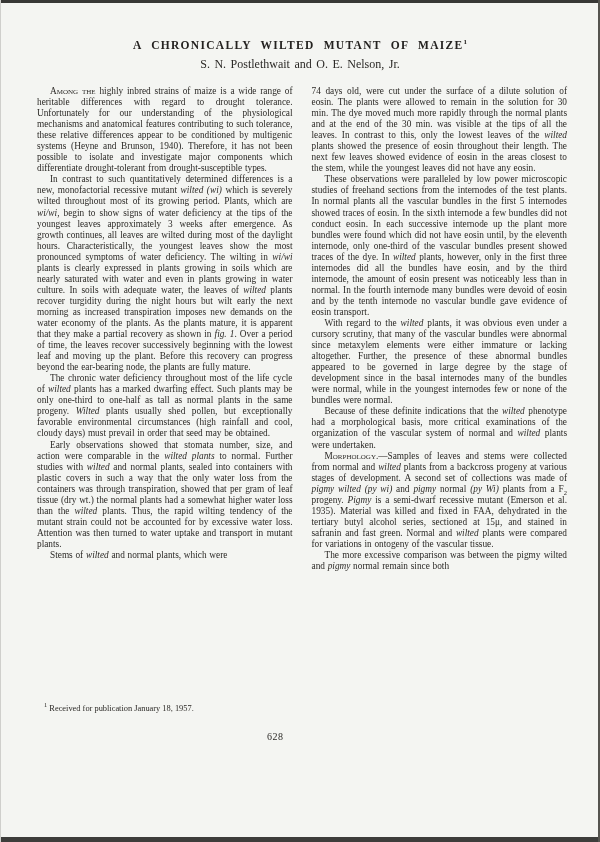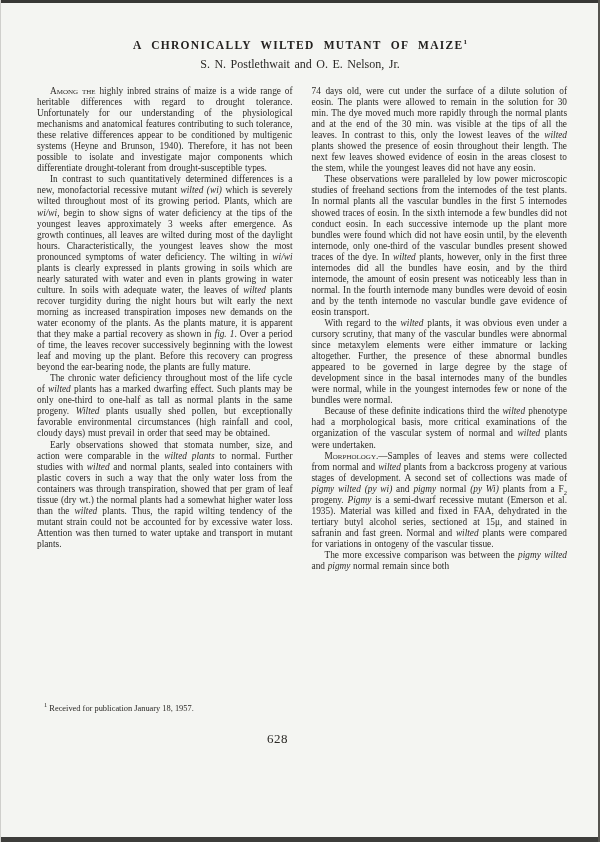--- a/index.html
+++ b/index.html
@@ -43,49 +43,50 @@
 
   .footnote {
     position:absolute; left:37px; top:704px; width:262px;
     font-size:8.4px; line-height:10.3px; text-align:left;
   }
   .footnote p { margin:0; }
   .footnote p:first-child { text-indent:7px; }
 
   .page-number {
     position:absolute; left:267px; top:731px;
-    font-size:13px; letter-spacing:0.5px;
+    font-size:10px; letter-spacing:0.5px;
   }
 </style>
 </head>
 <body>
 
 <div class="page">
   <div class="edge edge-top"></div>
   <div class="edge edge-bottom"></div>
   <div class="edge edge-right"></div>
   <div class="edge edge-left"></div>
 
   <div class="title"><span>A CHRONICALLY WILTED MUTANT OF MAIZE</span><sup>1</sup></div>
   <div class="authors">S. N. Postlethwait and O. E. Nelson, Jr.</div>
 
   <div class="columns">
     <div class="col">
         <p><span class="sc">Among the</span><span> highly inbred strains of maize is a wide range of heritable differences with regard to drought tolerance. Unfortunately for our understanding of the physiological mechanisms and anatomical features contributing to such tolerance, these relative differences appear to be conditioned by multigenic systems (Heyne and Brunson, 1940). Therefore, it has not been possible to isolate and investigate major components which differentiate drought-tolerant from drought-susceptible types.</span></p>
         <p><span>In contrast to such quantitatively determined differences is a new, monofactorial recessive mutant </span><span style="font-style: italic;">wilted (wi)</span><span> which is severely wilted throughout most of its growing period. Plants, which are </span><span style="font-style: italic;">wi/wi</span><span>, begin to show signs of water deficiency at the tips of the youngest leaves approximately 3 weeks after emergence. As growth continues, all leaves are wilted during most of the daylight hours. Characteristically, the youngest leaves show the most pronounced symptoms of water deficiency. The wilting in </span><span style="font-style: italic;">wi/wi</span><span> plants is clearly expressed in plants growing in soils which are nearly saturated with water and even in plants growing in water culture. In soils with adequate water, the leaves of </span><span style="font-style: italic;">wilted</span><span> plants recover turgidity during the night hours but wilt early the next morning as increased transpiration imposes new demands on the water economy of the plants. As the plants mature, it is apparent that they make a partial recovery as shown in </span><span style="font-style: italic;">fig. 1</span><span>. Over a period of time, the leaves recover successively beginning with the lowest leaf and moving up the plant. Before this recovery can progress beyond the ear-bearing node, the plants are fully mature.</span></p>
         <p><span>The chronic water deficiency throughout most of the life cycle of </span><span style="font-style: italic;">wilted</span><span> plants has a marked dwarfing effect. Such plants may be only one-third to one-half as tall as normal plants in the same progeny. </span><span style="font-style: italic;">Wilted</span><span> plants usually shed pollen, but exceptionally favorable environmental circumstances (high rainfall and cool, cloudy days) must prevail in order that seed may be obtained.</span></p>
         <p><span>Early observations showed that stomata number, size, and action were comparable in the </span><span style="font-style: italic;">wilted plants</span><span> to normal. Further studies with </span><span style="font-style: italic;">wilted</span><span> and normal plants, sealed into containers with plastic covers in such a way that the only water loss from the containers was through transpiration, showed that per gram of leaf tissue (dry wt.) the normal plants had a somewhat higher water loss than the </span><span style="font-style: italic;">wilted</span><span> plants. Thus, the rapid wilting tendency of the mutant strain could not be accounted for by excessive water loss. Attention was then turned to water uptake and transport in mutant plants.</span></p>
+        <p><span>Stems of </span><span style="font-style: italic;">wilted</span><span> and normal plants, which were</span></p>
       </div>
     <div class="col">
         <p class="no-indent"><span>74 days old, were cut under the surface of a dilute solution of eosin. The plants were allowed to remain in the solution for 30 min. The dye moved much more rapidly through the normal plants and at the end of the 30 min. was visible at the tips of all the leaves. In contrast to this, only the lowest leaves of the </span><span style="font-style: italic;">wilted</span><span> plants showed the presence of eosin throughout their length. The next few leaves showed evidence of eosin in the areas closest to the stem, while the youngest leaves did not have any eosin.</span></p>
         <p><span>These observations were paralleled by low power microscopic studies of freehand sections from the internodes of the test plants. In normal plants all the vascular bundles in the first 5 internodes showed traces of eosin. In the sixth internode a few bundles did not conduct eosin. In each successive internode up the plant more bundles were found which did not have eosin until, by the eleventh internode, only one-third of the vascular bundles present showed traces of the dye. In </span><span style="font-style: italic;">wilted</span><span> plants, however, only in the first three internodes did all the bundles have eosin, and by the third internode, the amount of eosin present was noticeably less than in normal. In the fourth internode many bundles were devoid of eosin and by the tenth internode no vascular bundle gave evidence of eosin transport.</span></p>
         <p><span>With regard to the </span><span style="font-style: italic;">wilted</span><span> plants, it was obvious even under a cursory scrutiny, that many of the vascular bundles were abnormal since metaxylem elements were either immature or lacking altogether. Further, the presence of these abnormal bundles appeared to be governed in large degree by the stage of development since in the basal internodes many of the bundles were normal, while in the youngest internodes few or none of the bundles were normal.</span></p>
-        <p><span>Because of these definite indications third the </span><span style="font-style: italic;">wilted</span><span> phenotype had a morphological basis, more critical examinations of the organization of the vascular system of normal and </span><span style="font-style: italic;">wilted</span><span> plants were undertaken.</span></p>
+        <p><span>Because of these definite indications that the </span><span style="font-style: italic;">wilted</span><span> phenotype had a morphological basis, more critical examinations of the organization of the vascular system of normal and </span><span style="font-style: italic;">wilted</span><span> plants were undertaken.</span></p>
         <p><span class="sc">Morphology.</span><span>—Samples of leaves and stems were collected from normal and </span><span style="font-style: italic;">wilted</span><span> plants from a backcross progeny at various stages of development. A second set of collections was made of </span><span style="font-style: italic;">pigmy wilted (py wi)</span><span> and </span><span style="font-style: italic;">pigmy</span><span> normal </span><span style="font-style: italic;">(py Wi)</span><span> plants from a F</span><sub>2</sub><span> progeny. </span><span style="font-style: italic;">Pigmy</span><span> is a semi-dwarf recessive mutant (Emerson et al. 1935). Material was killed and fixed in FAA, dehydrated in the tertiary butyl alcohol series, sectioned at 15μ, and stained in safranin and fast green. Normal and </span><span style="font-style: italic;">wilted</span><span> plants were compared for variations in ontogeny of the vascular tissue.</span></p>
-        <p><span>The more excessive comparison was between the </span><span style="font-style: italic;">pigmy wilted</span><span> and </span><span style="font-style: italic;">pigmy</span><span> normal remain since both</span></p>
+        <p><span>The more excessive comparison was between the </span><span style="">pigmy wilted</span><span> and </span><span style="font-style: italic;">pigmy</span><span> normal remain since both</span></p>
       </div>
   </div>
 
   <div class="footnote">
       <p><sup>1</sup><span> Received for publication January 18, 1957.</span></p>
     </div>
 
   <div class="page-number">628</div>
 </div>
 

